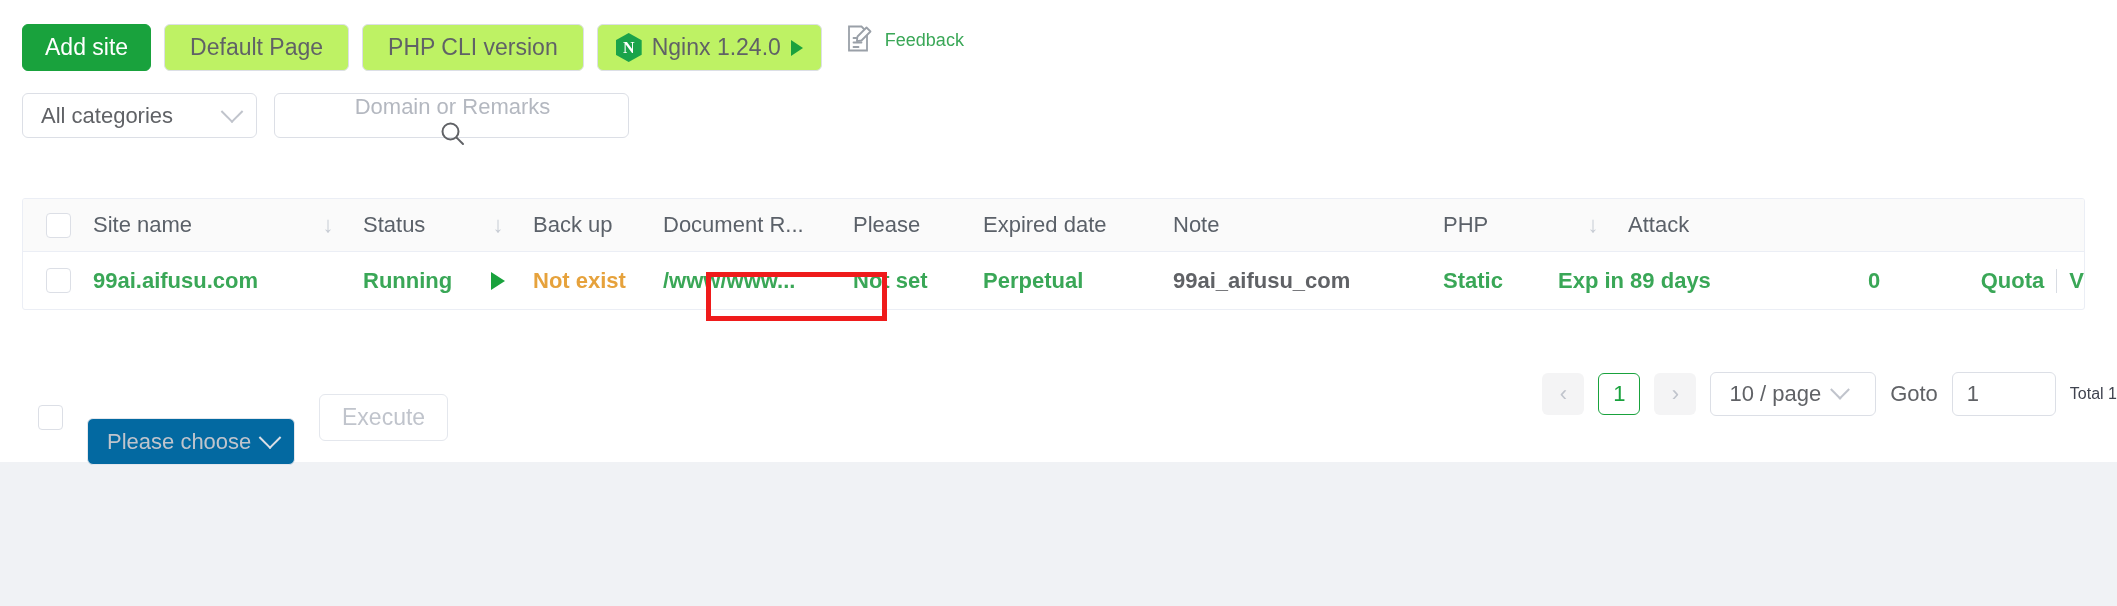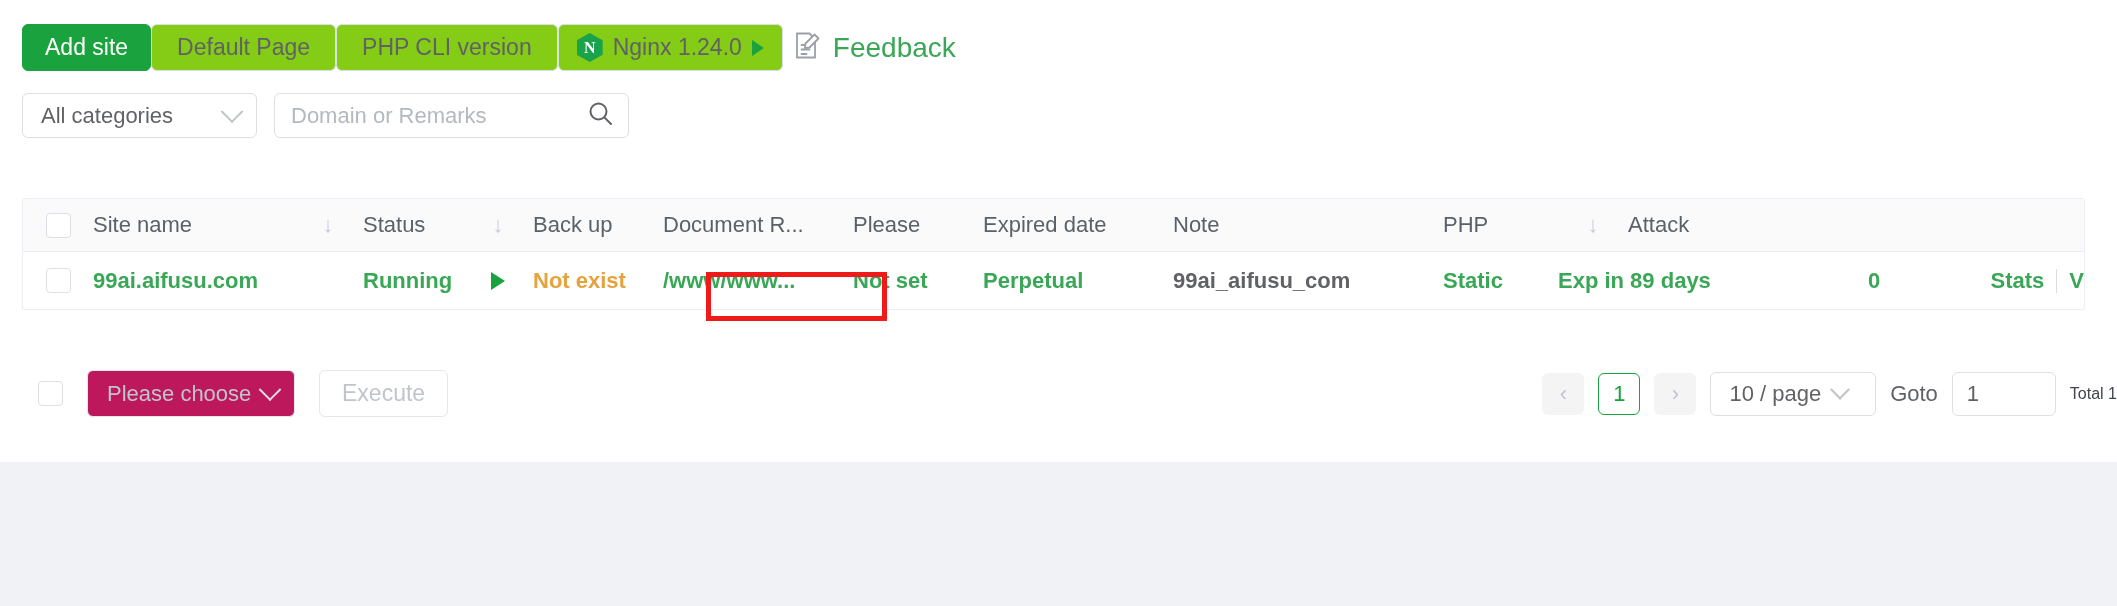--- a/index.html
+++ b/index.html
@@ -30,31 +30,32 @@
     background: #ffffff;
     box-sizing: border-box;
   }
 
   
   .toolbar {
     position: absolute;
     left: 22px;
     top: 24px;
     display: flex;
-    align-items: center;
+    align-items: flex-start;
+    gap: 13px;
   }
   .btn {
     box-sizing: border-box;
     height: 47px;
     padding: 0 25px;
     border-radius: 6px;
     font-size: 23px;
     line-height: 45px;
     color: #606266;
-    background: #84cc16;
+    background: #bef264;
     border: 1px solid #dcdfe6;
     white-space: nowrap;
     cursor: pointer;
     display: flex;
     align-items: center;
     justify-content: center;
   }
   .btn-primary {
     background: #19a23d;
     border-color: #19a23d;
@@ -102,21 +103,21 @@
   }
 
   .feedback {
     display: flex;
     align-items: center;
     gap: 12px;
     margin-left: 11px;
     cursor: pointer;
   }
   .feedback-label {
-    font-size: 28px;
+    font-size: 18px;
     color: #3aa757;
   }
 
   
   .filters {
     position: absolute;
     left: 22px;
     top: 93px;
     display: flex;
     align-items: center;
@@ -126,21 +127,21 @@
     box-sizing: border-box;
     height: 45px;
     border: 1px solid #dcdfe6;
     border-radius: 6px;
     background: #ffffff;
     display: flex;
     align-items: center;
     position: relative;
   }
   .select-box { width: 235px; padding: 0 16px 0 18px; justify-content: space-between; }
-  .input-box  { width: 355px; padding: 0 14px 0 16px; justify-content: space-between; }
+  .input-box  { width: 355px; padding: 0 14px 0 16px; justify-content: space-between; flex-direction: column; }
   .select-text { font-size: 22px; color: #606266; }
   .placeholder-text { font-size: 22px; color: #b4b8c0; }
   .chev {
     width: 14px; height: 14px;
     border-right: 2px solid #c0c4cc;
     border-bottom: 2px solid #c0c4cc;
     transform: rotate(45deg) translate(-3px,-3px);
     flex: 0 0 auto;
   }
   .magnifier { flex: 0 0 auto; }
@@ -245,26 +246,27 @@
     top: 370px;
     display: flex;
     align-items: center;
     gap: 24px;
   }
   .sel-disabled {
     box-sizing: border-box;
     width: 208px; height: 47px;
     border: 1px solid #e4e7ed;
     border-radius: 6px;
-    background: #be185d;
+    background: #0369a1;
     display: flex;
     align-items: center;
     justify-content: space-between;
     padding: 0 16px 0 19px;
     cursor: not-allowed;
+    margin-top: 48px;
   }
   .sel-disabled .select-text { color: #c0c4cc; }
   .sel-disabled .chev { border-color: #dcdfe6; }
   .btn-exec {
     box-sizing: border-box;
     height: 47px;
     padding: 0 22px;
     border: 1px solid #e4e7ed;
     border-radius: 6px;
     background: #ffffff;
@@ -462,21 +464,21 @@
           <span>Static</span>
         </div>
         <div class="cell td c-ssl">
           <span>Exp in 89 days</span>
         </div>
         <div class="cell td c-sortC"></div>
         <div class="cell td c-attack">
           <span>0</span>
         </div>
         <div class="cell td c-ops">
-          <span class="ops-link">Stats</span>
+          <span class="ops-link">Quota</span>
           <span class="ops-sep"></span>
           <span class="ops-link">V</span>
         </div>
       </div>
 
     </div>
 
     <div class="redbox"></div>
 
     <div class="footer-left">

